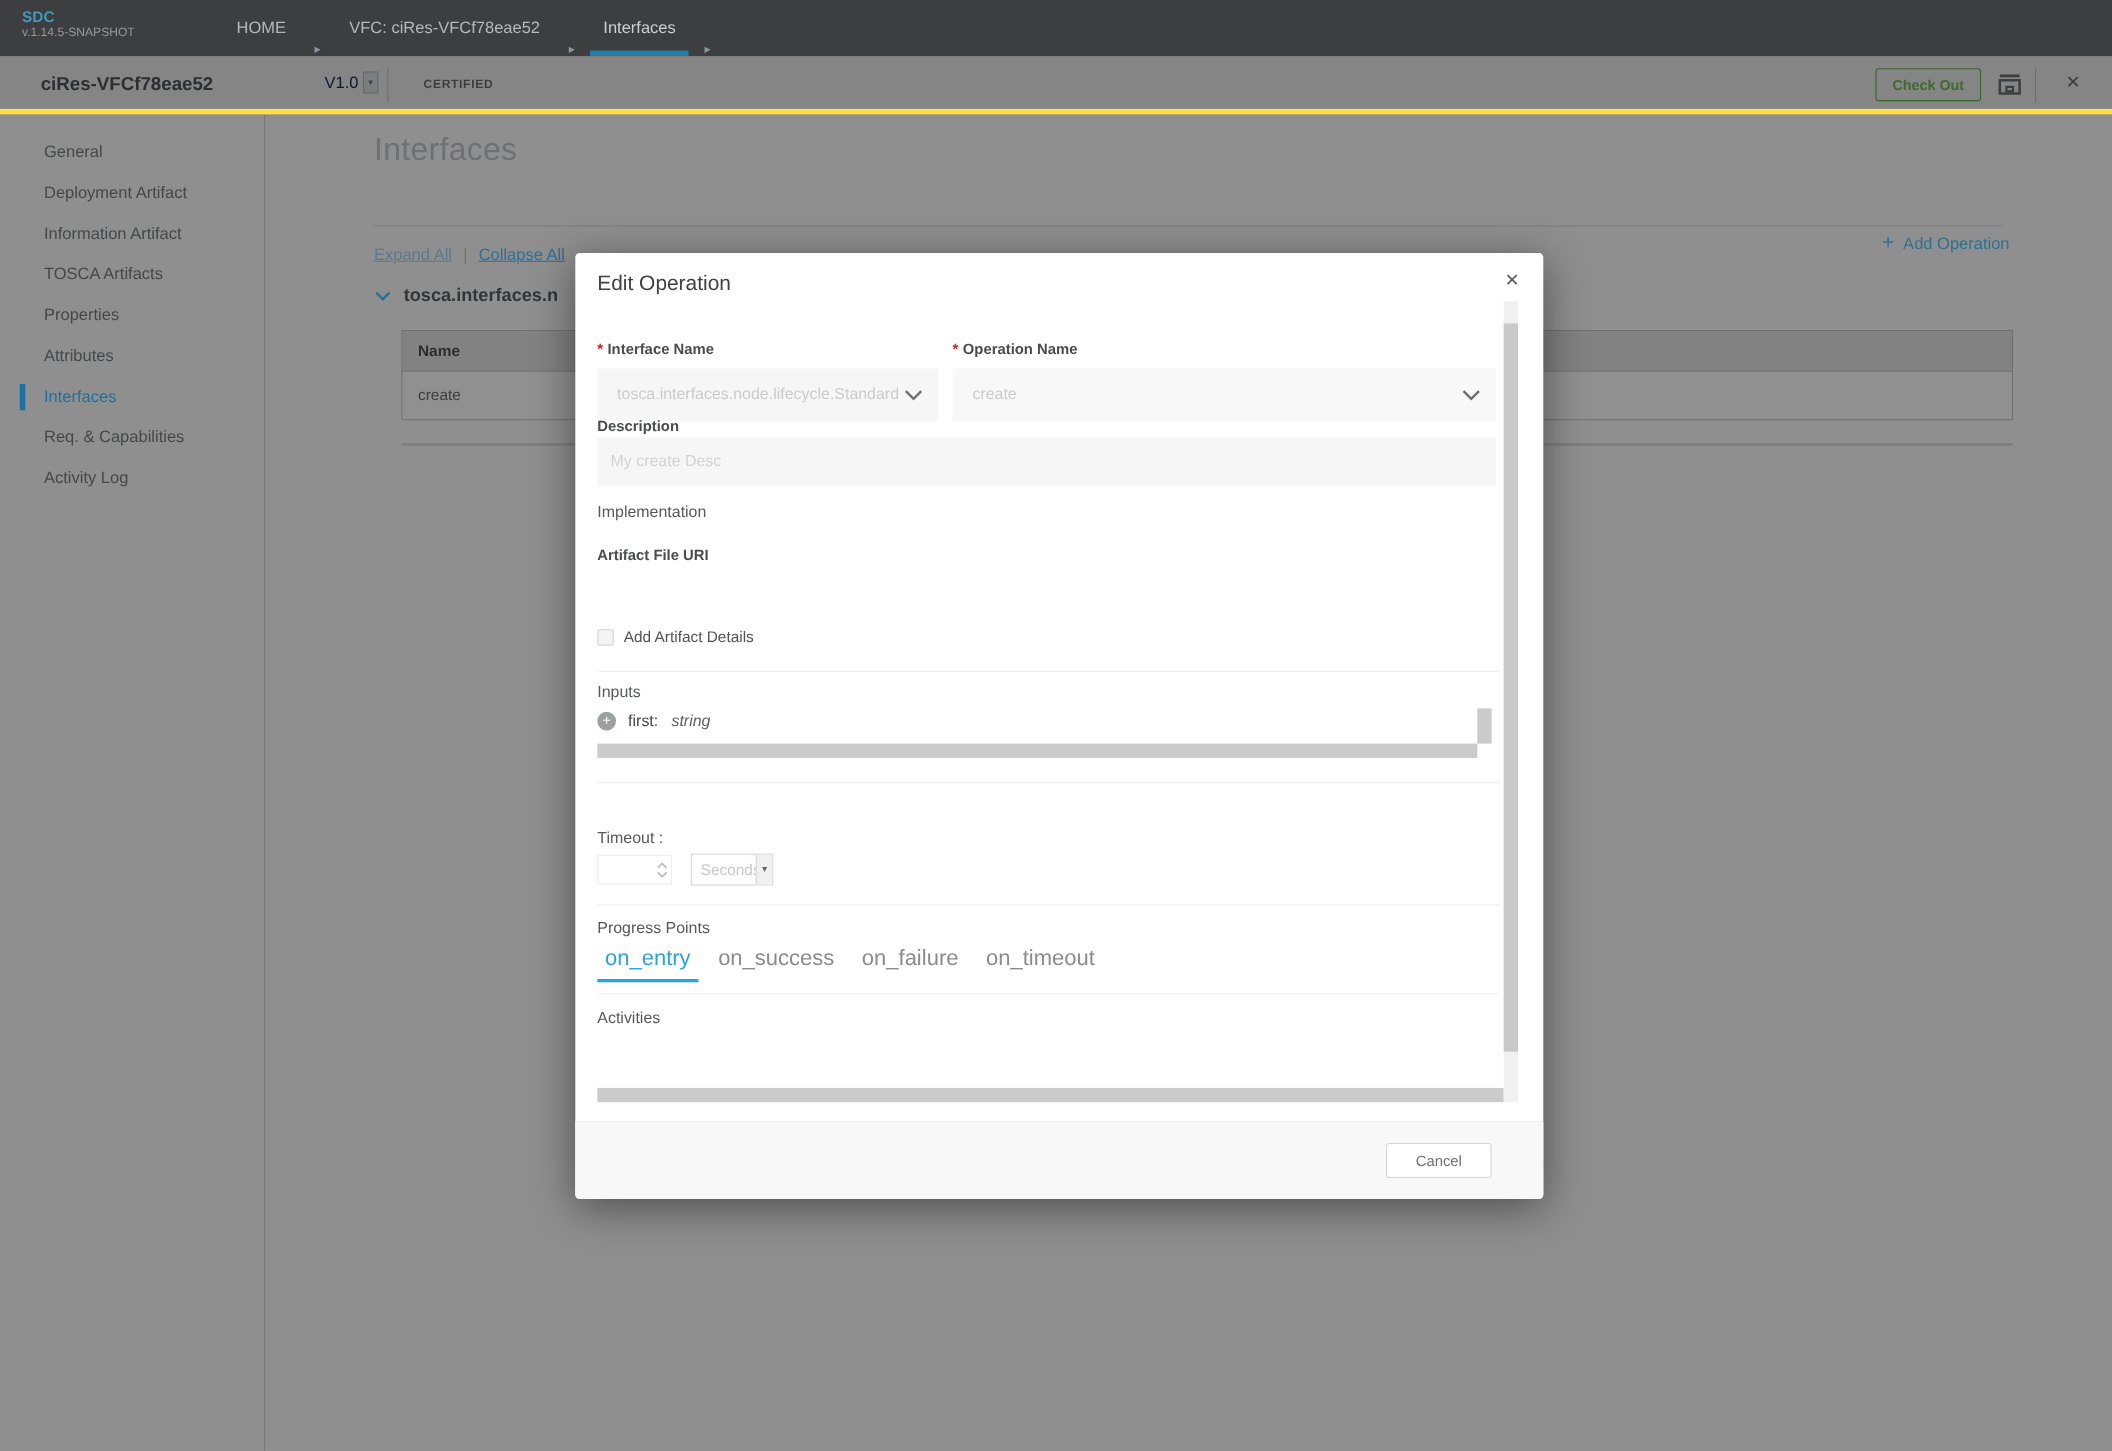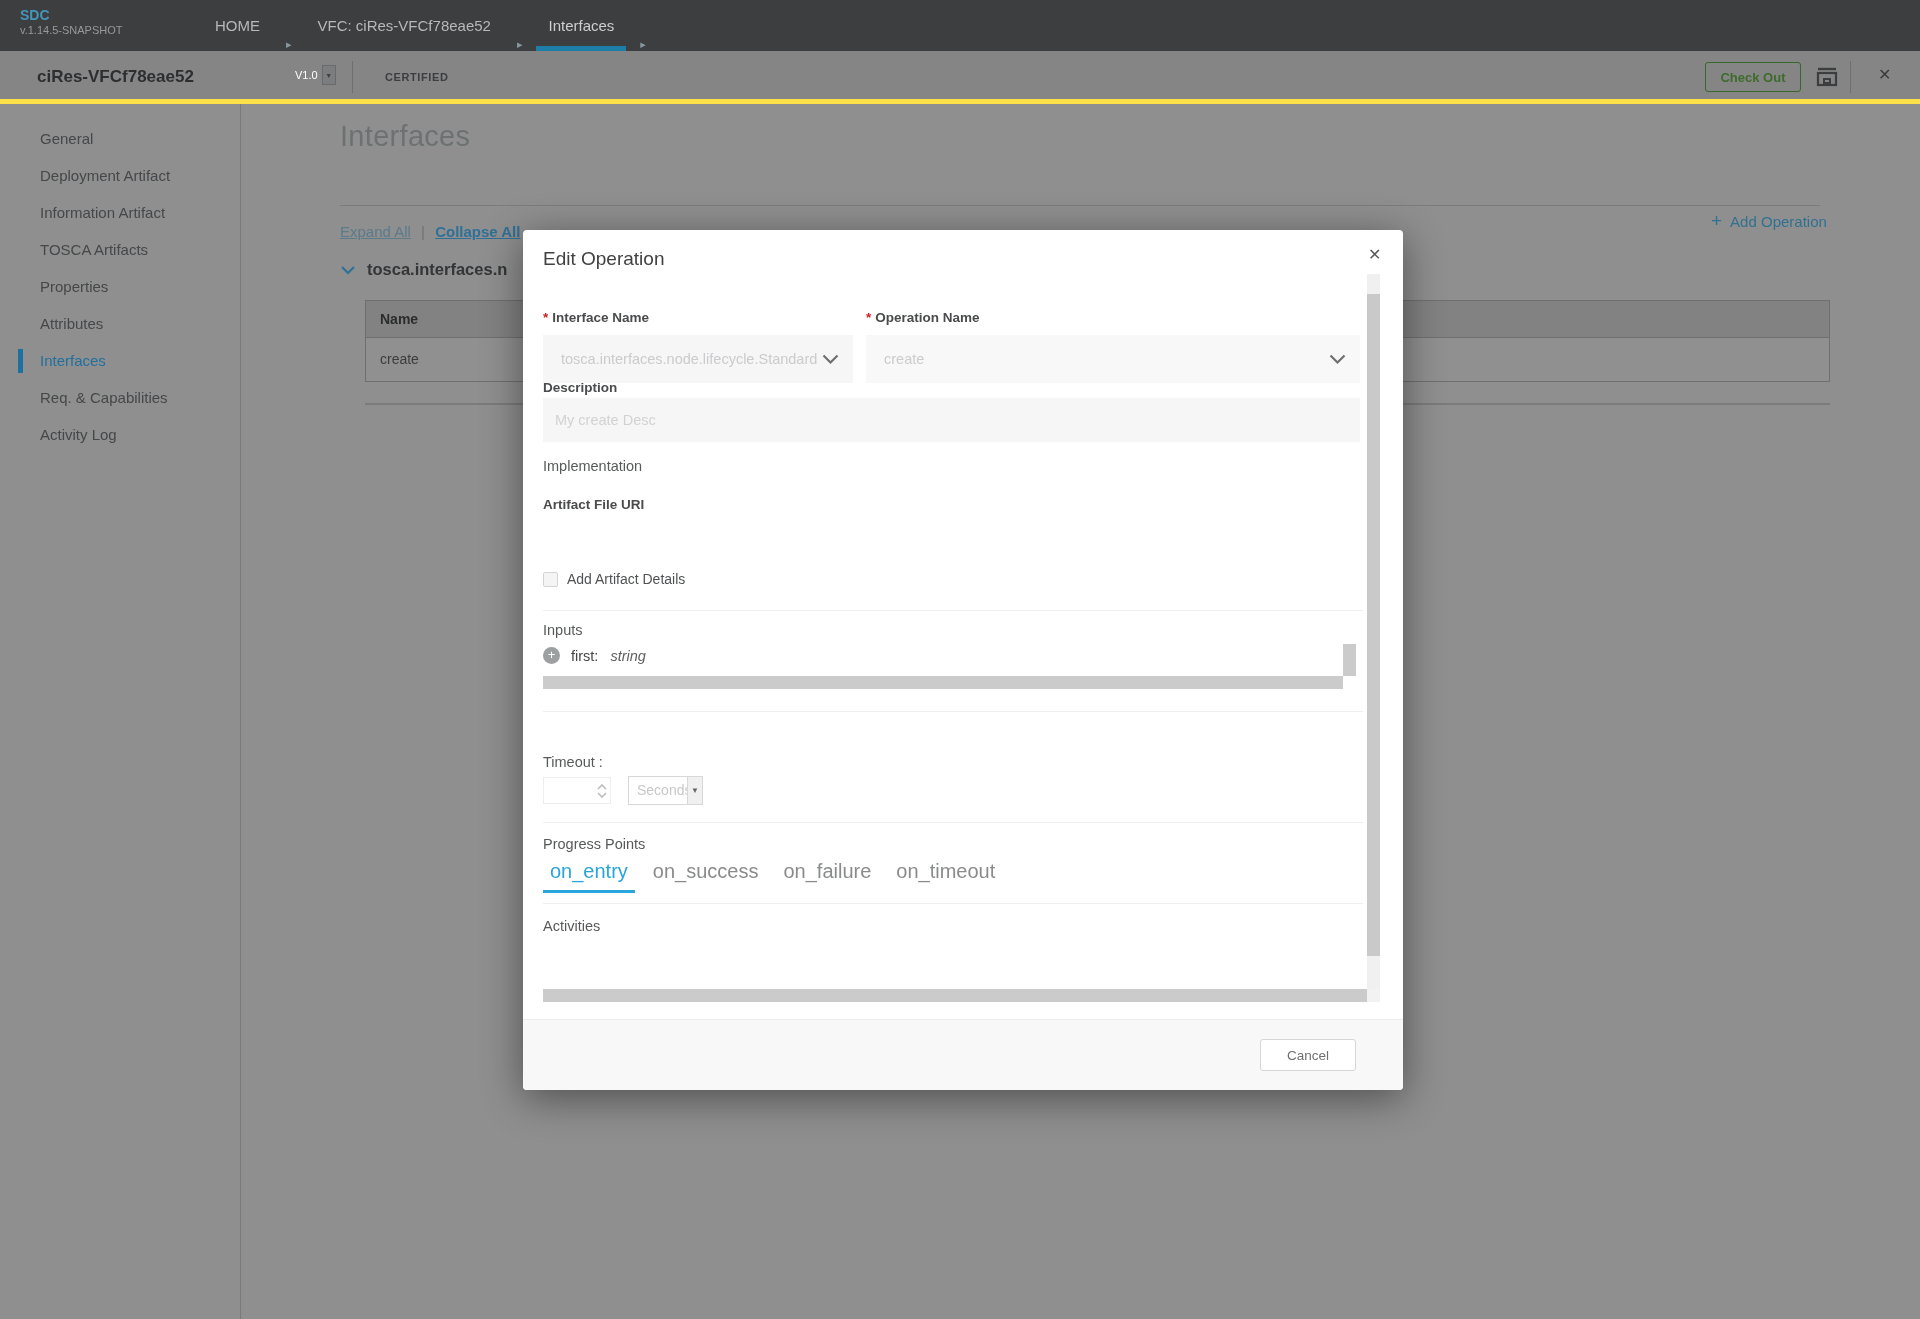--- a/index.html
+++ b/index.html
@@ -14,21 +14,21 @@
   .logo .ver { color:#97999a; font-size:11px; }
   .crumbs { position:absolute; left:203px; top:0; height:51px; display:flex; align-items:flex-end; }
   .crumb { height:51px; display:flex; align-items:center; padding:0 12px; color:#b6b8b9; font-size:15px; cursor:pointer; }
   .crumb.active { color:#cdced0; box-shadow:inset 0 -5px 0 #1d7fa7; }
   .crumb-arrow { color:#87989f; font-size:11px; padding:0 14px; }
 
   
   .hdr2 { position:absolute; left:0; top:51px; width:1920px; height:53px; background:#858586; border-bottom:5px solid #fde047; z-index:3; }
   .hdr2 .title { position:absolute; left:37px; top:16px; font-size:17px; font-weight:bold; color:#2d2e2f; }
   .vergrp { position:absolute; left:295px; top:14px; display:flex; align-items:center; }
-  .vergrp .vtxt { font-size:11px; color:#ffffff; margin-right:4px; }
+  .vergrp .vtxt { font-size:15px; color:#0f172a; margin-right:4px; }
   .vcaret { width:14px; height:20px; background:#7c7d7e; border:1px solid #696a6b; display:flex; align-items:center; justify-content:center; font-size:7px; color:#3f4041; }
   .vdiv { position:absolute; left:352px; top:10px; width:1px; height:32px; background:#6e6f70; }
   .certified { position:absolute; left:385px; top:20px; font-size:11px; font-weight:bold; letter-spacing:.6px; color:#3c3d3e; }
   .checkout { position:absolute; left:1705px; top:11px; width:96px; height:30px; border:1px solid #39662a; border-radius:3px; background:transparent; color:#3d6c2a; font-size:13px; font-weight:bold; font-family:inherit; cursor:pointer; }
   .printico { position:absolute; left:1815px; top:15px; cursor:pointer; }
   .hdiv2 { position:absolute; left:1850px; top:10px; width:1px; height:32px; background:#6e6f70; }
   .hclose { position:absolute; left:1878px; top:14px; font-size:16px; color:#3a3b3c; cursor:pointer; }
 
   
   .sidebar { position:absolute; left:0; top:104px; width:241px; bottom:0; background:#8f8f90; border-right:1px solid #7a7a7b; z-index:2; padding-top:16px; }
@@ -38,21 +38,21 @@
 
   
   .content { position:absolute; left:241px; top:104px; right:0; bottom:0; background:#8f8f90; z-index:1; }
   .page-title { position:absolute; left:99px; top:16px; font-size:29px; color:#6e7172; letter-spacing:.3px; }
   .cdiv1 { position:absolute; left:99px; top:101px; width:1480px; height:1px; background:#7b7c7c; }
   .addop { position:absolute; left:1470px; top:106px; color:#31718f; font-size:15px; cursor:pointer; display:flex; align-items:center; }
   .addop .plus { font-size:19px; margin-right:8px; }
   .links { position:absolute; left:99px; top:119px; font-size:15px; }
   .links .lk1 { color:#5b7a8a; text-decoration:underline; cursor:pointer; }
   .links .sep { color:#6f7273; margin:0 6px; }
-  .links .lk2 { color:#2f7097; text-decoration:underline; cursor:pointer;font-weight:bold; }
+  .links .lk2 { color:#2f7097; text-decoration:underline; cursor:pointer; }
   .sect { position:absolute; left:100px; top:156px; display:flex; align-items:center; }
   .sect .chev { color:#2f7097; margin-right:12px; cursor:pointer; }
   .sect .stitle { font-size:16.5px; font-weight:bold; color:#333536; }
   .tbl { position:absolute; left:124px; top:196px; width:1465px; border:1px solid #6e6f70; }
   .tbl .th { height:37px; line-height:37px; background:#828283; border-bottom:1px solid #6e6f70; padding-left:14px; font-size:14px; font-weight:bold; color:#2b2c2d; }
   .tbl .td { height:43px; line-height:43px; background:#909091; padding-left:14px; font-size:14px; color:#3b3c3d; cursor:pointer; }
   .cdiv2 { position:absolute; left:124px; top:299px; width:1465px; height:2px; background:#7b7b7c; }
 
   
   .backdrop { position:absolute; left:0; top:51px; right:0; bottom:0; z-index:5; background:transparent; }

